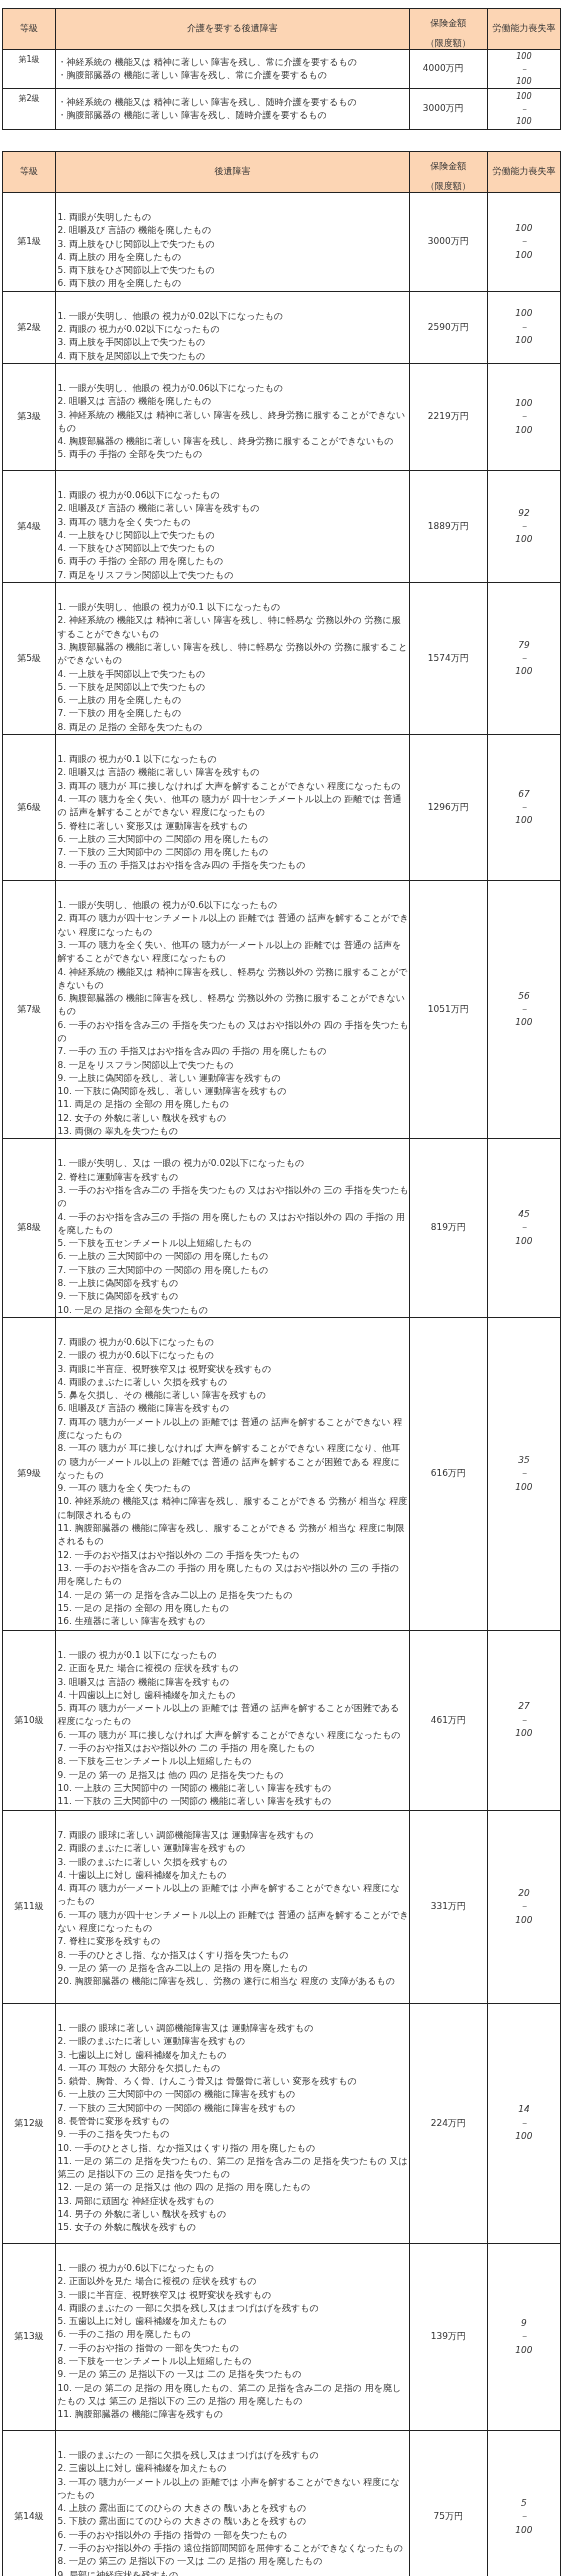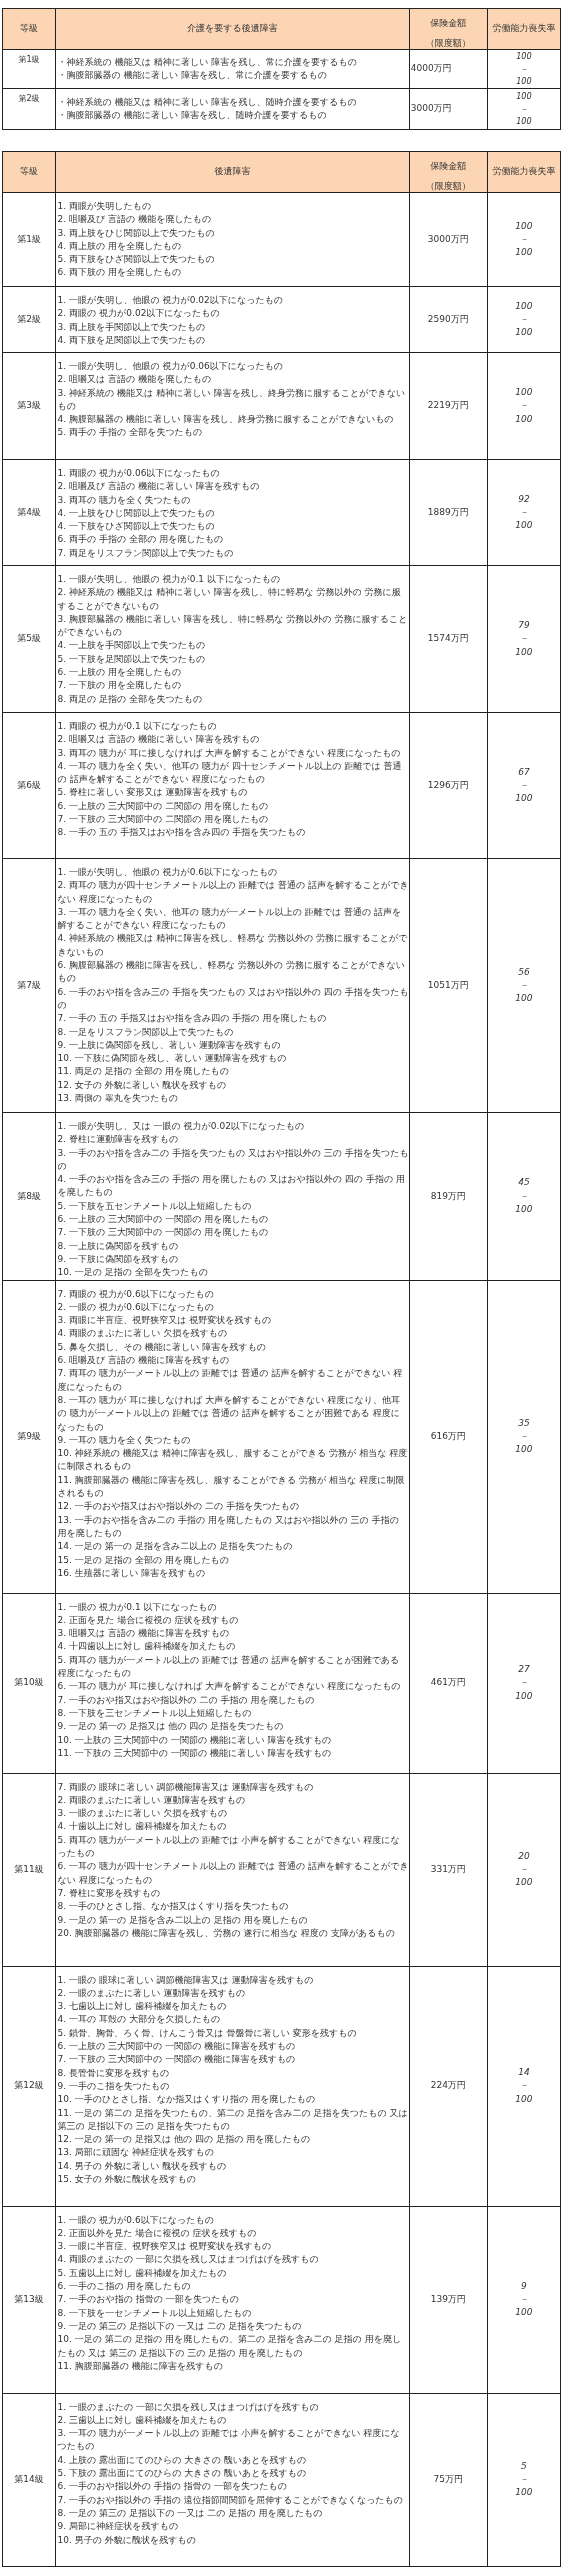--- a/index.html
+++ b/index.html
@@ -8,26 +8,26 @@
   td, th { border: 0.7px solid #222222; padding: 0; font-weight: normal; font-size: 9px; line-height: 13.3px; }
   th { background: #fcd5b4; text-align: center; vertical-align: middle; color: #333333; }
   .c-grade { width: 53px; }
   .c-desc { width: 353px; }
   .c-amount { width: 78px; }
   .c-rate { width: 73px; }
   #t1 { top: 8.1px; }
   #t1 th { height: 37px; }
   #t1 td.grade { text-align: center; vertical-align: top; padding-top: 3px; font-size: 8.1px; }
   #t1 td.desc { vertical-align: middle; padding-left: 1.5px; }
-  #t1 td.amount { text-align: left; vertical-align: middle; padding-left: 1px; margin-top: 12px; }
+  #t1 td.amount { text-align: left; vertical-align: middle; padding-left: 13px; margin-top: 12px; }
   #t1 td.rate { text-align: center; vertical-align: middle; font-size: 8.1px; line-height: 12.6px; }
   #t2 { top: 151px; }
   #t2 th { height: 36px; }
   #t2 td.grade { text-align: center; vertical-align: middle; font-size: 9px; }
-  #t2 td.desc { vertical-align: top; padding-left: 1.5px; padding-top: 7px; }
+  #t2 td.desc { vertical-align: top; padding-left: 1.5px; padding-top: 18px; }
   #t2 td.amount { text-align: center; vertical-align: middle; }
   #t2 td.rate { text-align: center; vertical-align: middle; font-size: 9px; line-height: 13.3px; }
   .line { display: block; white-space: normal; }
   .rate-part { display: block; font-style: italic; }
   .hdr-line { display: block; line-height: 12px; margin-top: 8px; }
 </style>
 </head>
 <body>
 
 <table id="t1">
@@ -295,21 +295,21 @@
           <span class="rate-part">100</span>
         </td>
       </tr>
       <tr style="height: 193px;">
         <td class="grade">第11級</td>
         <td class="desc">
           <span class="line">7. 両眼の 眼球に著しい 調節機能障害又は 運動障害を残すもの</span>
           <span class="line">2. 両眼のまぶたに著しい 運動障害を残すもの</span>
           <span class="line">3. 一眼のまぶたに著しい 欠損を残すもの</span>
           <span class="line">4. 十歯以上に対し 歯科補綴を加えたもの</span>
-          <span class="line">5. 両耳の 聴力が一メートル以上の 距離では 小声を解することができない 程度になったもの</span>
+          <span class="line">4. 両耳の 聴力が一メートル以上の 距離では 小声を解することができない 程度になったもの</span>
           <span class="line">6. 一耳の 聴力が四十センチメートル以上の 距離では 普通の 話声を解することができない 程度になったもの</span>
           <span class="line">7. 脊柱に変形を残すもの</span>
           <span class="line">8. 一手のひとさし指、なか指又はくすり指を失つたもの</span>
           <span class="line">9. 一足の 第一の 足指を含み二以上の 足指の 用を廃したもの</span>
           <span class="line">20. 胸腹部臓器の 機能に障害を残し、労務の 遂行に相当な 程度の 支障があるもの</span>
         </td>
         <td class="amount">331万円</td>
         <td class="rate">
           <span class="rate-part">20</span>
           <span class="rate-part">－</span>

